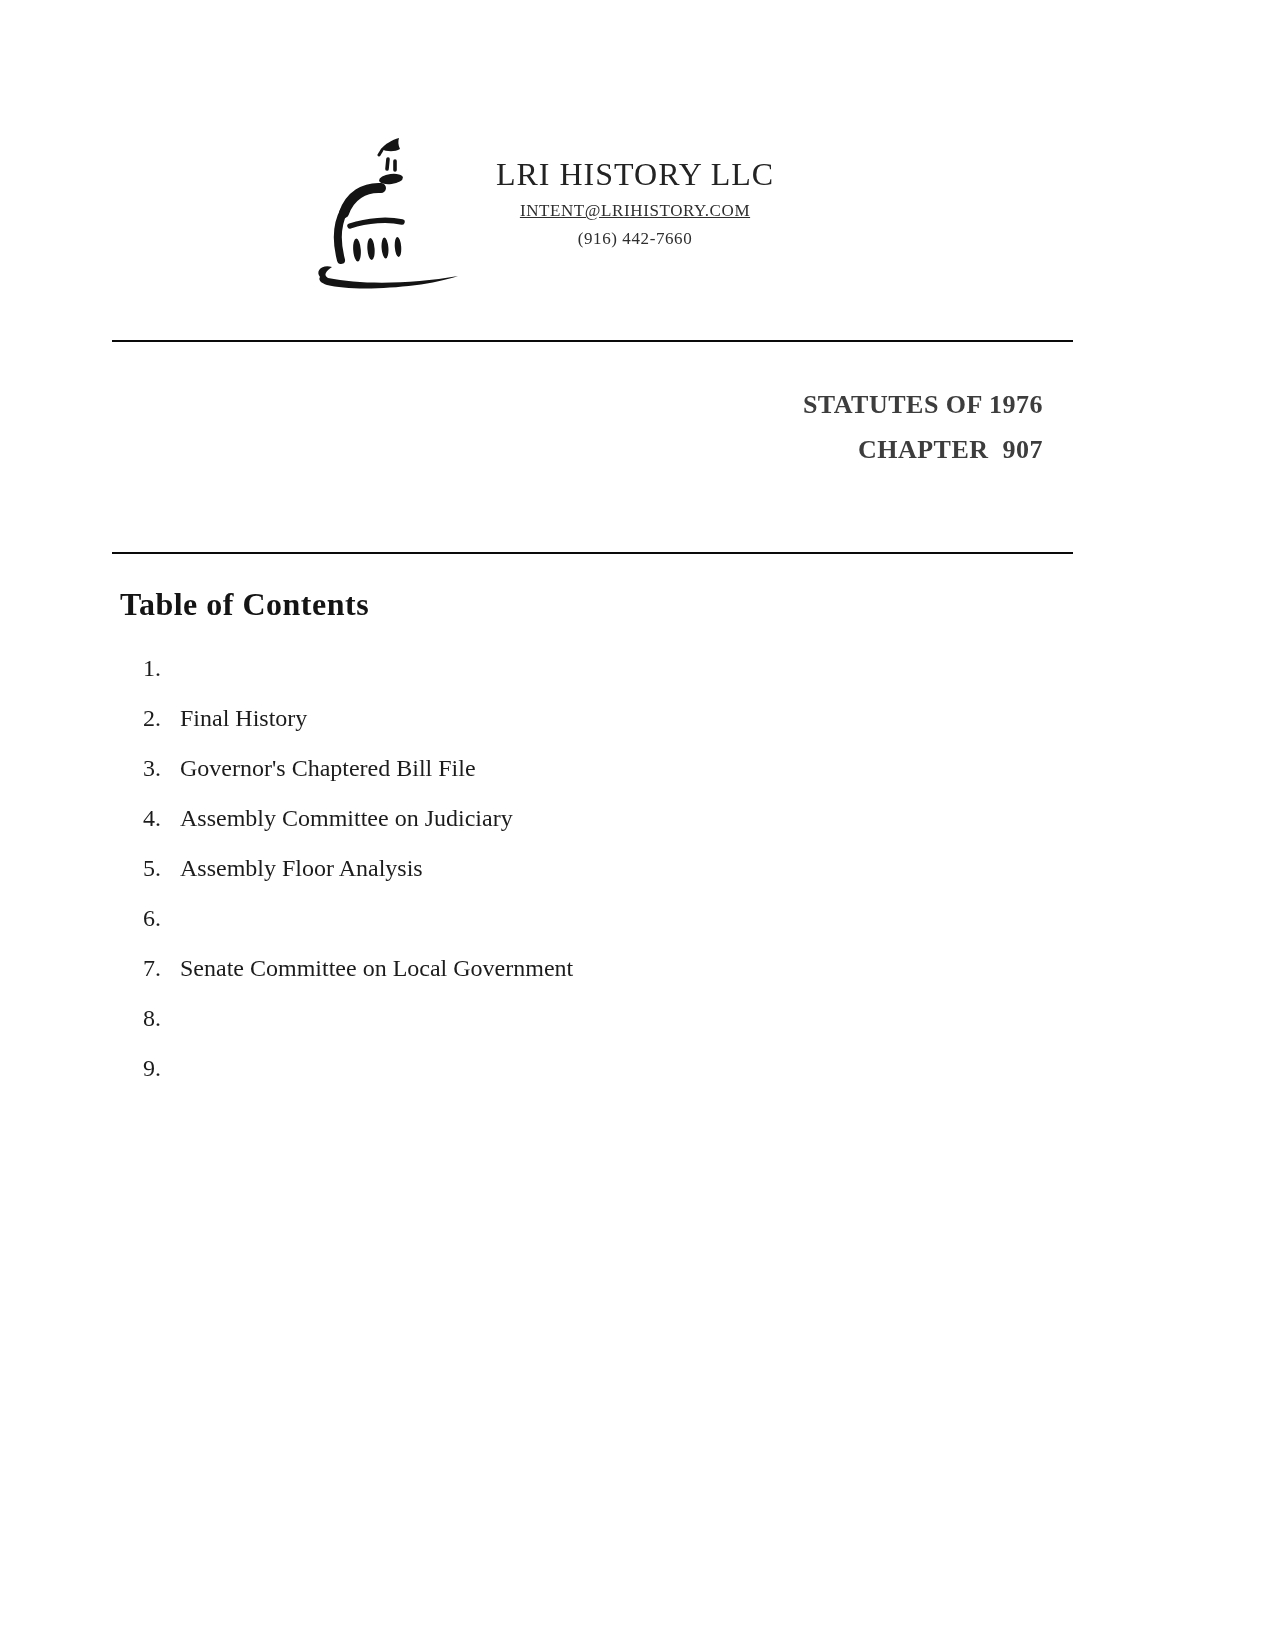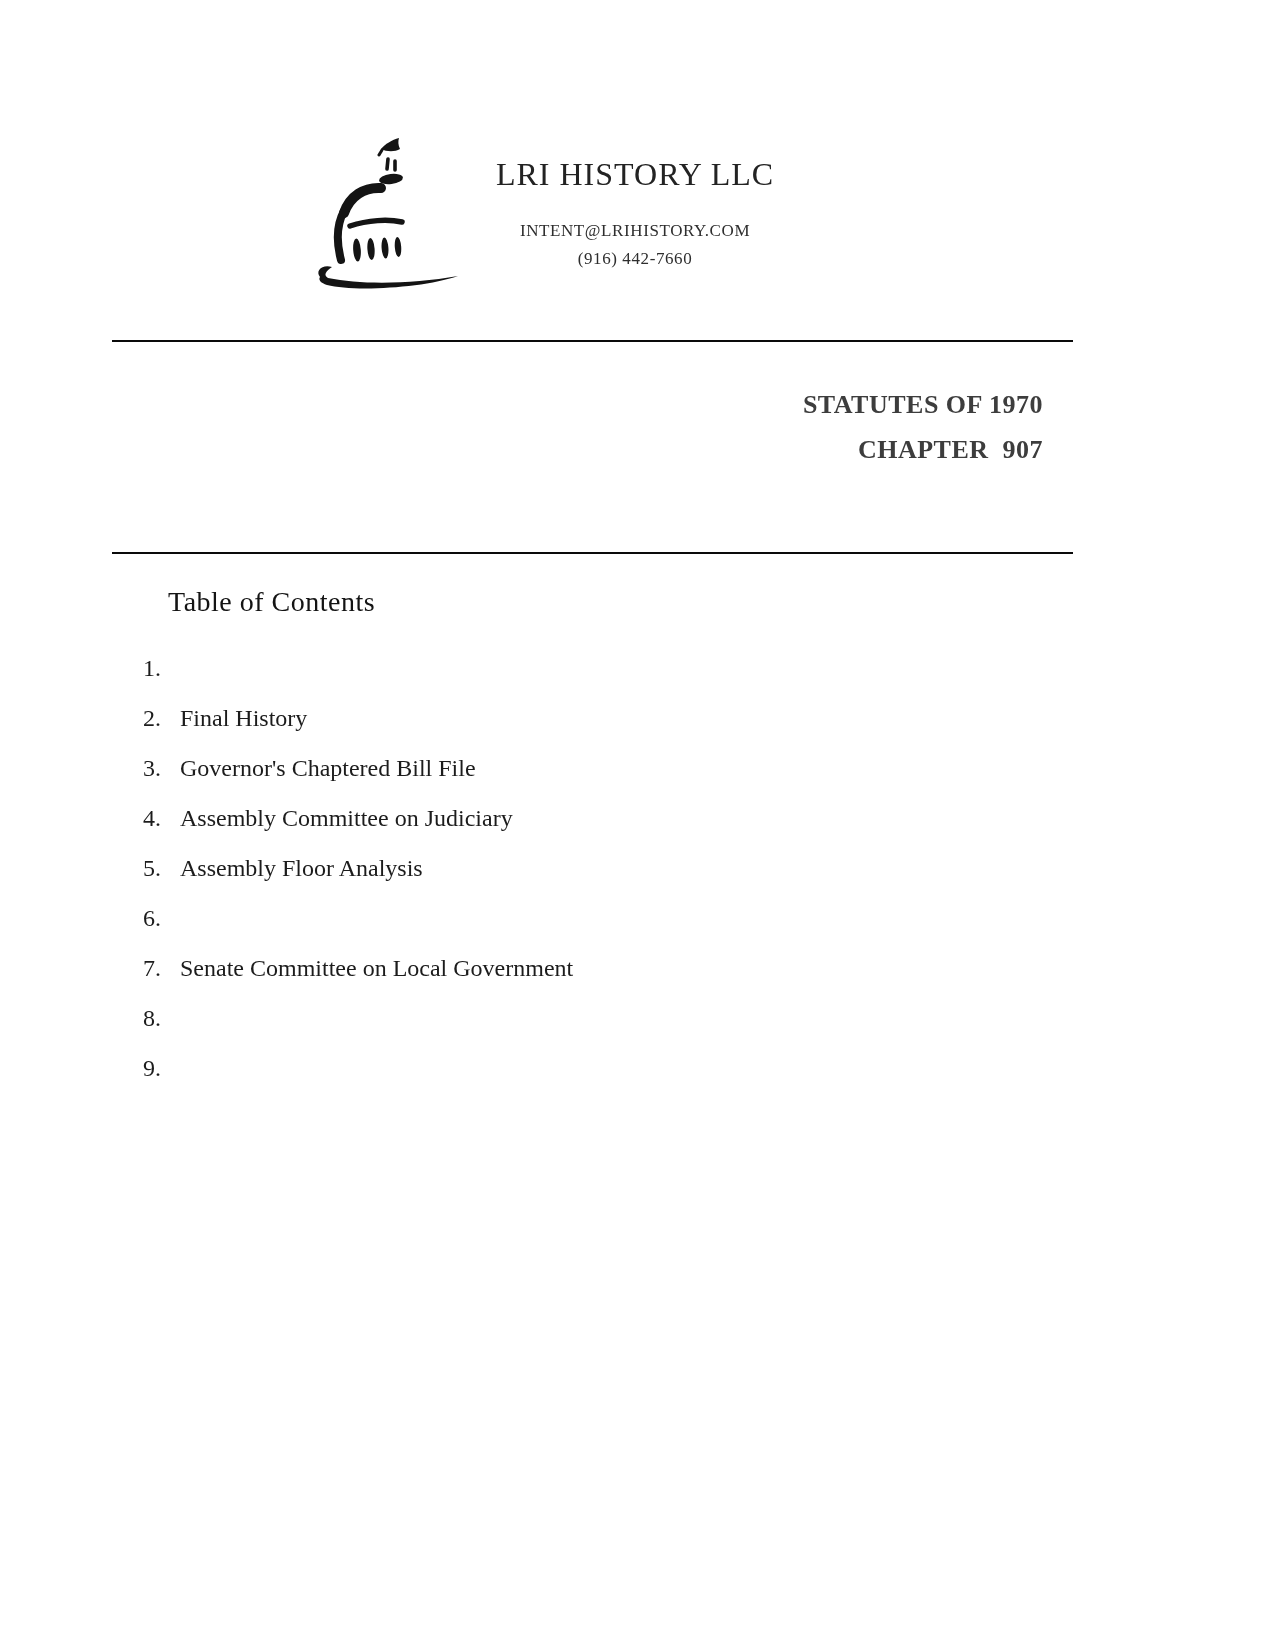--- a/index.html
+++ b/index.html
@@ -37,21 +37,21 @@
     line-height: 38px;
     letter-spacing: 1px;
     color: #232323;
   }
   .contact-line {
     font-size: 17px;
     line-height: 28px;
     letter-spacing: 0.6px;
     color: #2e2e2e;
   }
-  .contact-line.first { margin-top: 24px; }
+  .contact-line.first { margin-top: 4px; text-decoration: underline; }
 
   
   .rule {
     position: absolute;
     left: 112px;
     width: 961px;
     height: 0;
     border-top: 2px solid #0a0a0a;
   }
   .rule-top { top: 340px; }
@@ -72,25 +72,24 @@
     white-space: pre;
     color: #3d3d3d;
     letter-spacing: 0.5px;
   }
 
   
   .toc-heading {
     position: absolute;
     left: 120px;
     top: 586px;
-    font-weight: normal;
-    font-size: 28px;
+    font-weight: bold;
+    font-size: 32px;
     letter-spacing: 0.5px;
     color: #141414;
-    margin-left: 48px;
   }
   .toc-list {
     position: absolute;
     left: 143px;
     top: 652px;
     width: 700px;
   }
   .toc-row {
     display: flex;
     height: 50px;
@@ -150,21 +149,21 @@
   <div class="header-text">
     <div class="company-name">LRI HISTORY LLC</div>
     <div class="contact-line first">INTENT@LRIHISTORY.COM</div>
     <div class="contact-line">(916) 442-7660</div>
   </div>
 
   <div class="rule rule-top"></div>
   <div class="rule rule-bottom"></div>
 
   <div class="title-block">
-    <div class="title-line">STATUTES OF 1970</div>
+    <div class="title-line">STATUTES OF 1976</div>
     <div class="title-line">CHAPTER  907</div>
   </div>
 
   <div class="toc-heading">Table of Contents</div>
 
   <div class="toc-list">
     <div class="toc-row">
       <span class="toc-num">1.</span>
     </div>
     <div class="toc-row">

